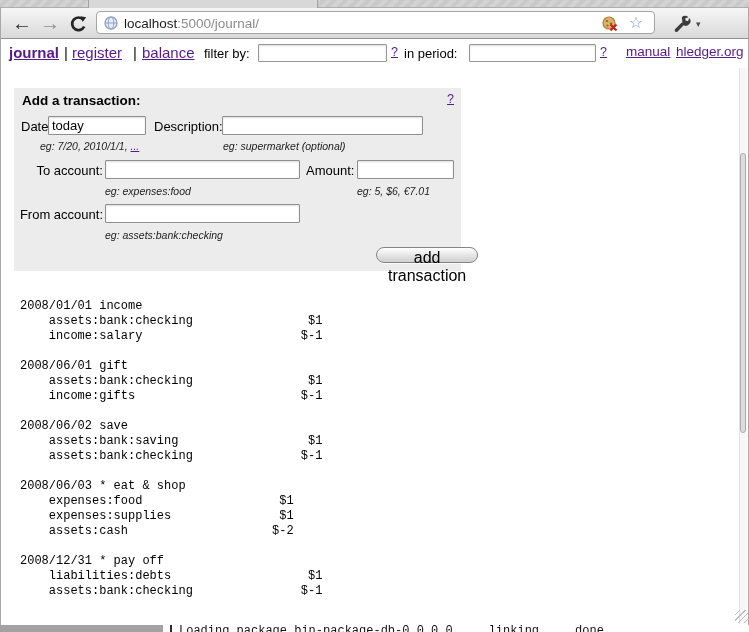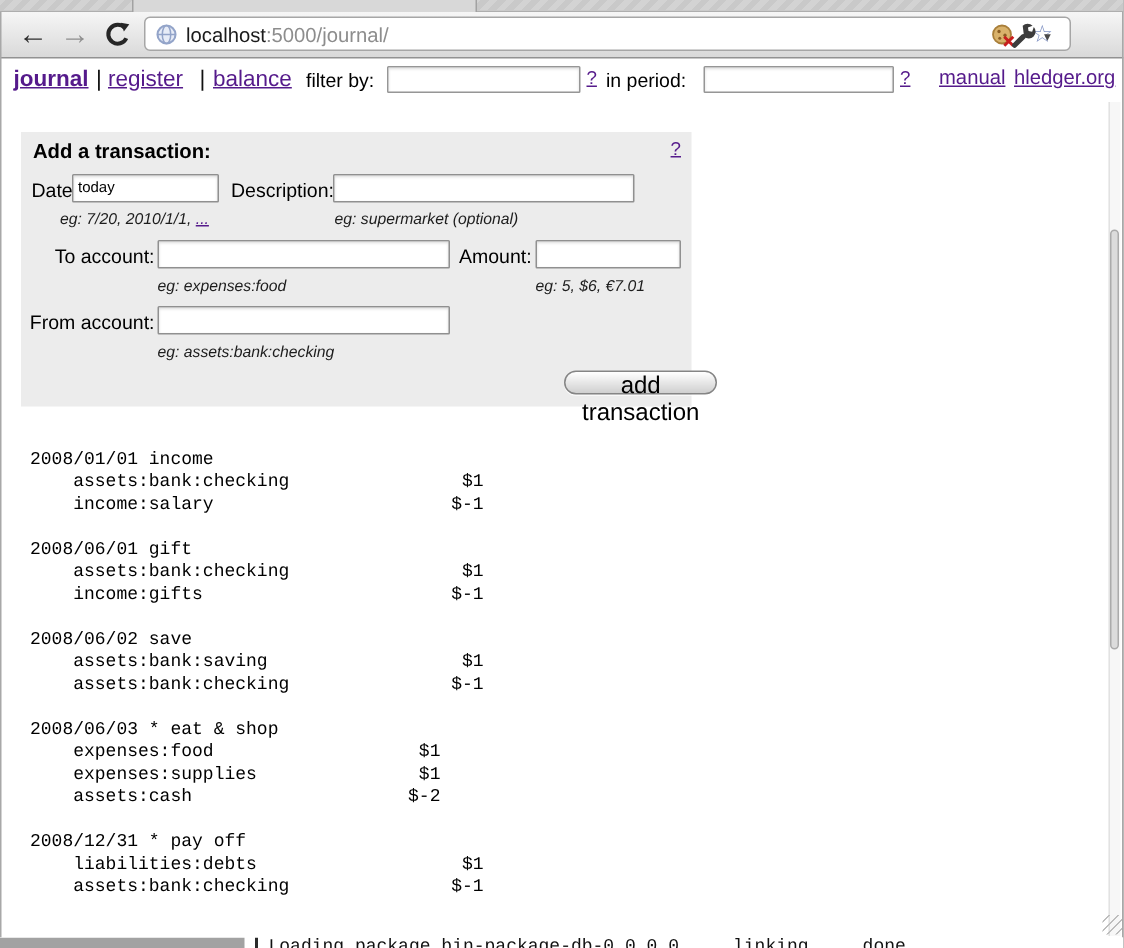--- a/index.html
+++ b/index.html
@@ -22,21 +22,21 @@
   .toolbar {
     position:absolute; left:0; top:8px; width:749px; height:31px;
     background:linear-gradient(#f6f6f6,#d9d9d9);
     border-bottom:1px solid #929292;
   }
   .navglyph { position:absolute; font-size:20px; font-weight:bold; color:#2d2d2d; top:1px; cursor:default; line-height:28px;}
   .back { left:12px; }
   .fwd  { left:40px; color:#8f8f8f; }
   .reload { left:69px; top:5px; }
   .omnibox {
-    position:absolute; left:96px; top:3px; width:618px; height:23px;
+    position:absolute; left:96px; top:3px; width:559px; height:23px;
     background:#fff; border:1px solid #a6a6a6; border-radius:4px;
   }
   .globe { position:absolute; left:7px; top:4px; }
   .url { position:absolute; left:27px; top:4px; font-size:13.5px; white-space:nowrap; }
   .url .host { color:#1b1b1b; }
   .url .path { color:#8d8d8d; }
   .cookie { position:absolute; right:36px; top:3px; }
   .star { position:absolute; right:11px; top:1px; font-size:16px; color:#8193c4; }
   .wrench-btn { position:absolute; left:672px; top:6px; width:30px; height:20px; }
   .caret { position:absolute; left:24px; top:5px; font-size:9px; color:#4a4a4a; }
@@ -65,21 +65,21 @@
   .panel {
     position:absolute; left:14px; top:88px; width:447px; height:183px;
     background:#ececec;
   }
   .ptitle { position:absolute; left:8px; top:5px; font-size:13.5px; font-weight:bold; color:#000;text-align:center; }
   .phelp { position:absolute; right:7px; top:4px; font-size:12.5px; }
   .plabel { position:absolute; font-size:13px; color:#000; }
   .pinput {
     position:absolute; height:19px; background:#fff;
     border:1px solid #909090; box-shadow:inset 0 1px 2px rgba(0,0,0,.14);
-    font-size:10px; padding:1px 3px; border-radius:1px;
+    font-size:13px; padding:1px 3px; border-radius:1px;
     font-family:"Liberation Sans", sans-serif;
   }
   .hint { position:absolute; font-style:italic; font-size:10.5px; color:#1d1d1d; white-space:nowrap; }
   .lbl-date { left:7px; top:31px; }
   .in-date { left:34px; top:28px; width:98px; }
   .lbl-desc { left:140px; top:31px; }
   .in-desc { left:208px; top:28px; width:201px; }
   .hint-date { left:26px; top:52px; }
   .hint-desc { left:209px; top:52px; }
   .lbl-to { left:0; top:75px; width:89px; text-align:right; }

